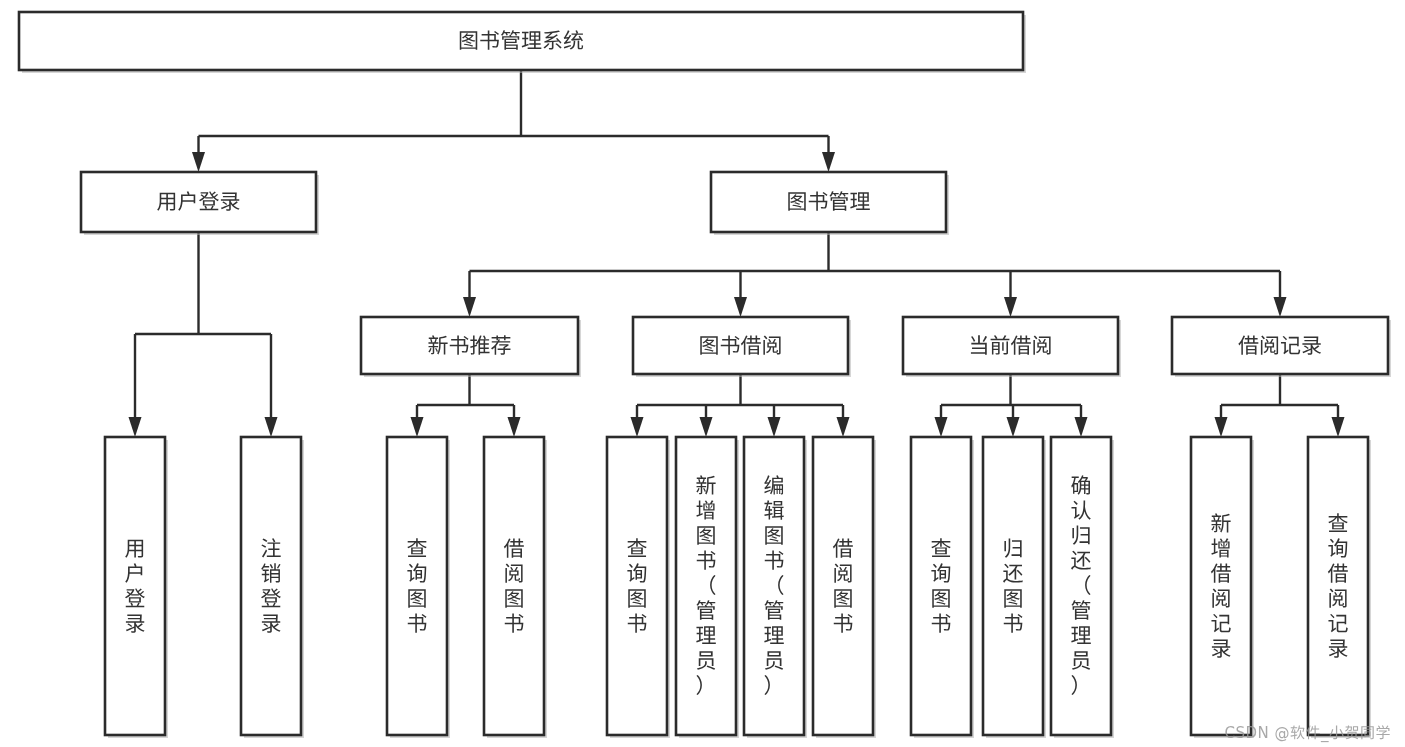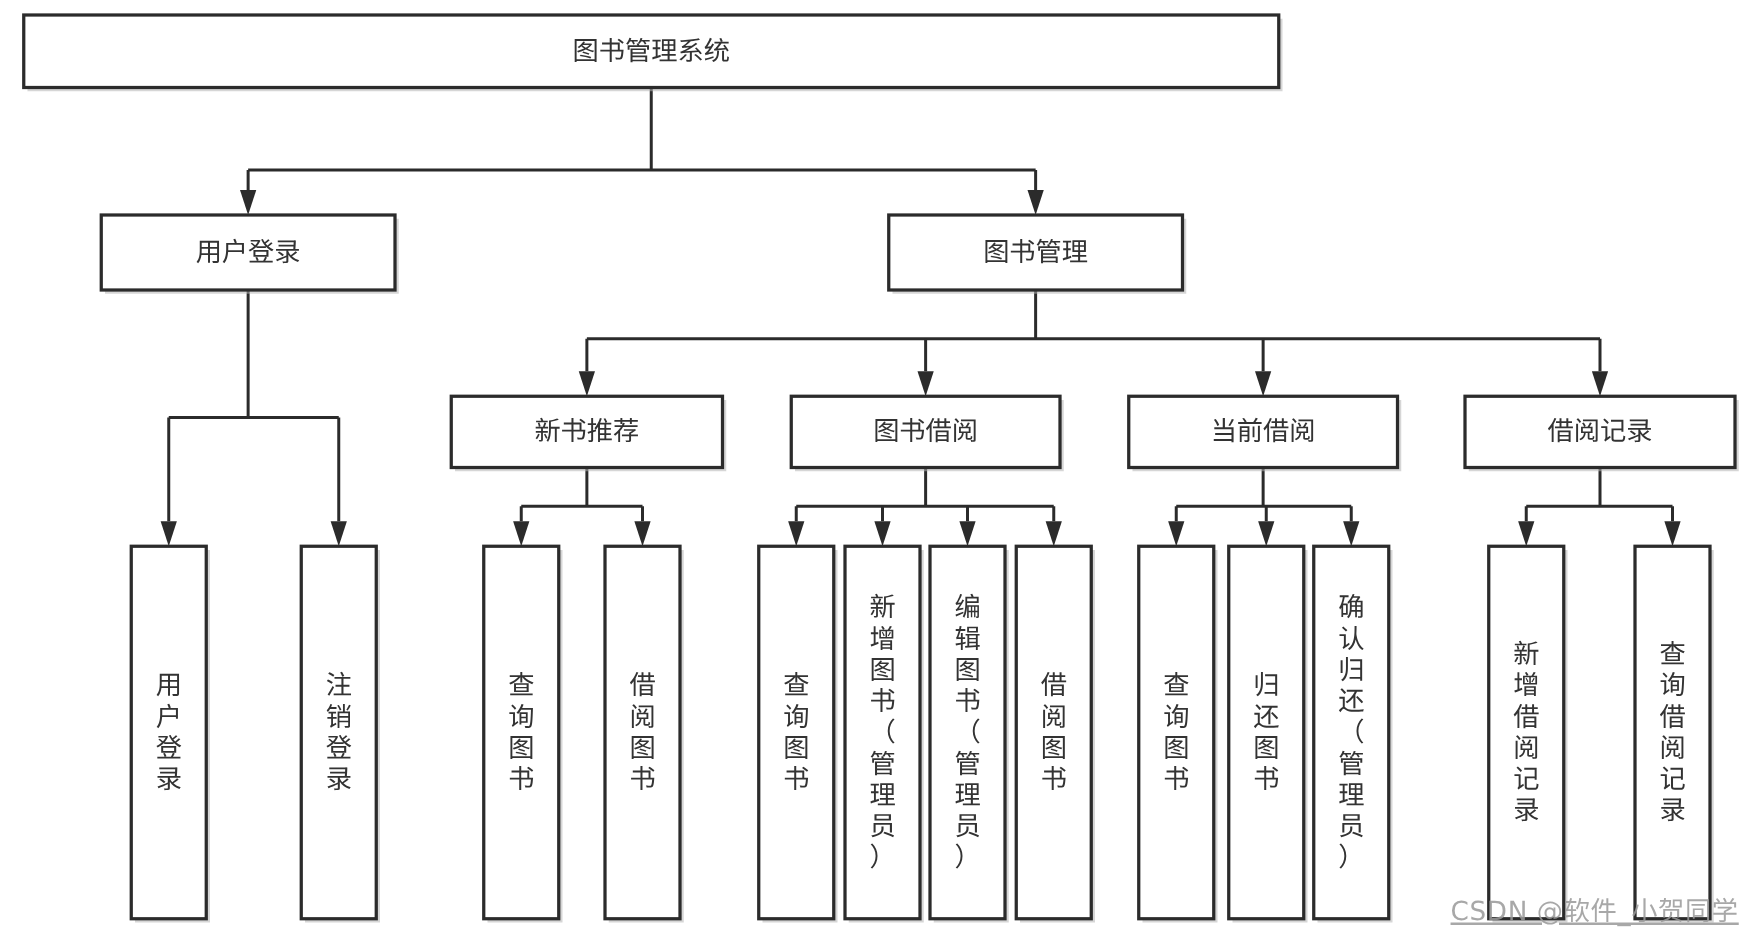--- a/index.html
+++ b/index.html
@@ -55,27 +55,26 @@
     fill: #333333;
     font-family: "DejaVu Sans", "Liberation Sans", sans-serif;
     font-size: 21px;
     text-anchor: middle;
   }
   .watermark {
     position: absolute;
     right: 14px;
     bottom: 5px;
     font-family: "DejaVu Sans", "Liberation Sans", sans-serif;
-    font-size: 21px;
+    font-size: 15px;
     color: #9a9a9a;
     opacity: 0.85;
     white-space: nowrap;
     letter-spacing: 0.5px;
     pointer-events: none;
-    text-decoration: underline;
   }
 </style>
 </head>
 <body>
 
 <div id="diagram-root">
   <svg id="tree-svg" viewBox="0 0 1405 747" xmlns="http://www.w3.org/2000/svg">
     <g id="edges-layer">
         <line x1="521" y1="70" x2="521" y2="136" class="edge-line"></line>
         <line x1="198.5" y1="136" x2="828.5" y2="136" class="edge-line"></line>

